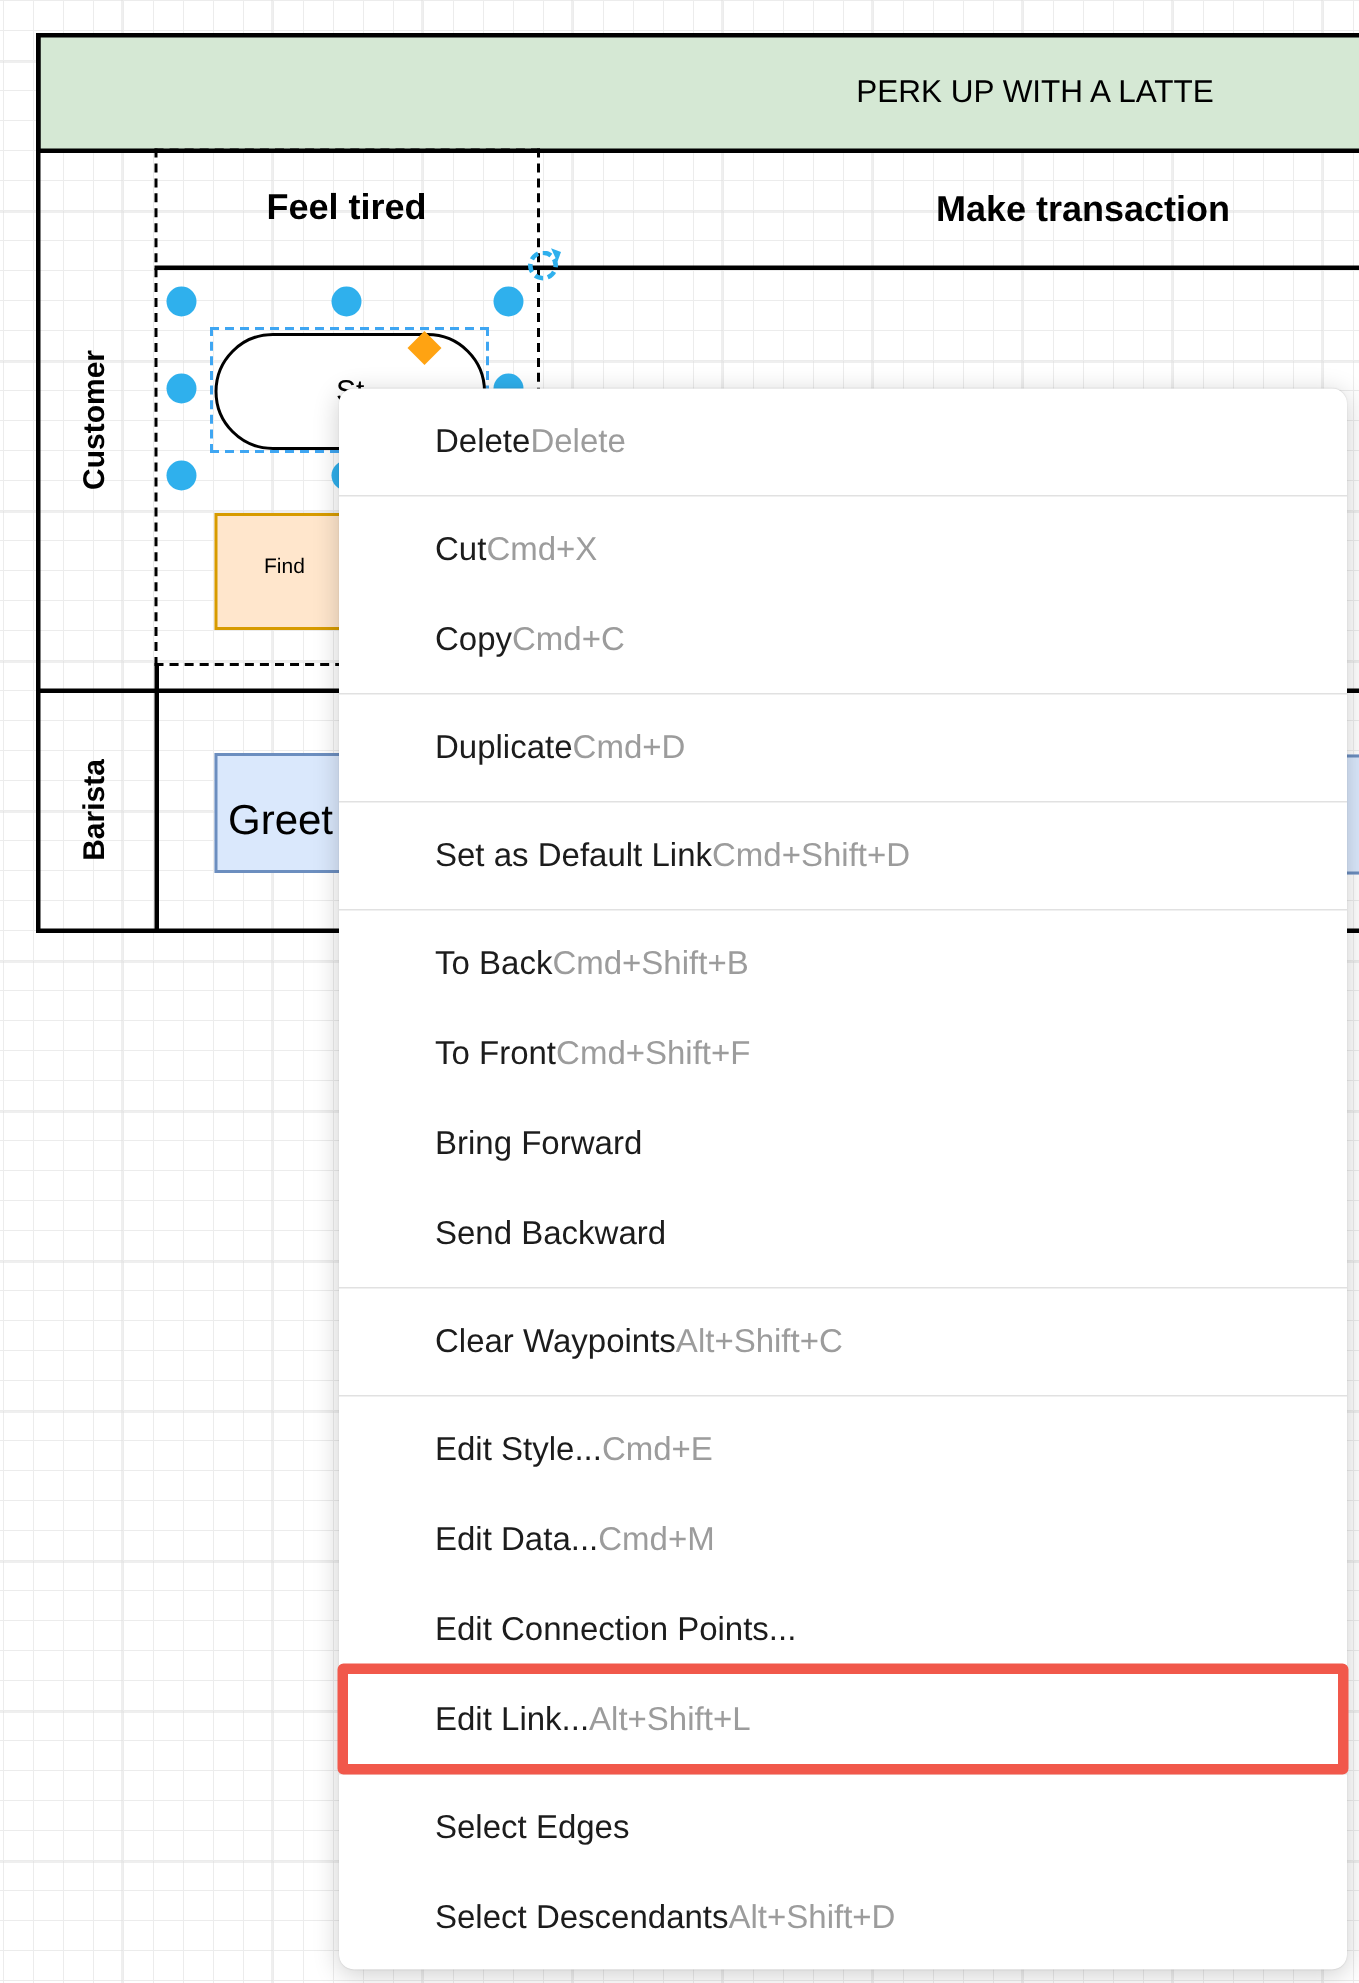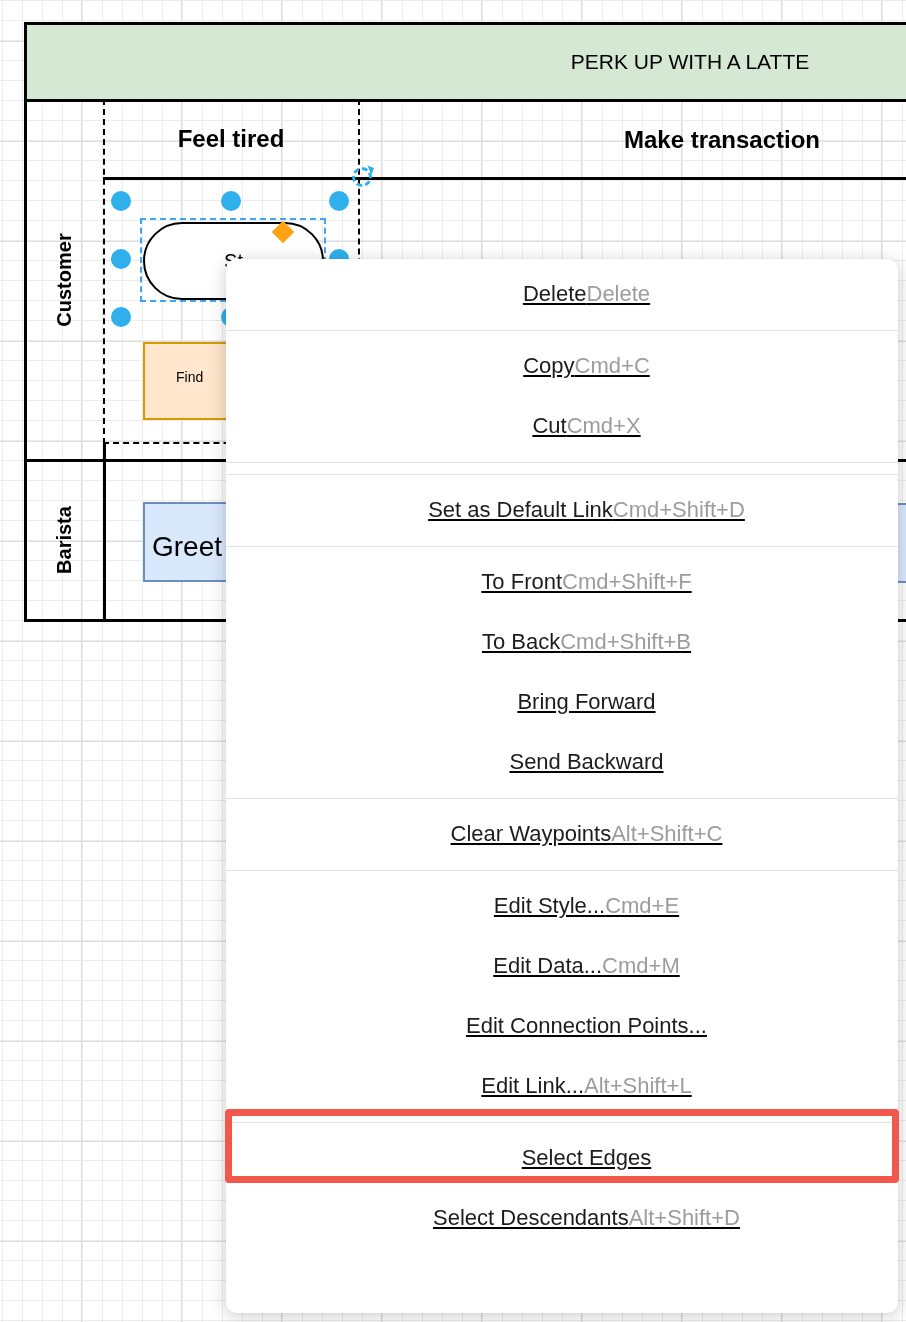--- a/index.html
+++ b/index.html
@@ -86,22 +86,22 @@
     background:var(--diamond-orange);transform:rotate(45deg);
   }
   
   .context-menu{
     position:absolute;left:226px;top:259px;width:672px;height:1054px;
     background:#fff;border-radius:10px;box-sizing:border-box;
     box-shadow:0 3px 18px rgba(0,0,0,.20), 0 0 1px rgba(0,0,0,.12);
     padding:5px 0;z-index:10;
   }
   .menu-item{
-    height:60px;display:flex;align-items:center;justify-content:center;
-    padding:0 15px 0 64px;font-size:22px;cursor:default;white-space:nowrap;text-decoration:underline;
+    height:60px;display:flex;align-items:center;justify-content:flex-start;
+    padding:0 15px 0 64px;font-size:22px;cursor:default;white-space:nowrap;
   }
   .menu-item .mi-label{color:#1c1c1c;}
   .menu-item .mi-shortcut{color:#9c9c9c;}
   .menu-sep{height:12px;display:flex;align-items:center;}
   .menu-sep-line{height:1px;width:100%;background:#e1e1e1;}
   .highlight-box{
     position:absolute;left:225px;top:1109px;width:674px;height:74px;
     border:7px solid var(--highlight-red);border-radius:4px;box-sizing:border-box;
     z-index:30;pointer-events:none;
   }
@@ -156,49 +156,53 @@
 
 <div class="context-menu" id="context-menu">
     <div class="menu-item">
       <span class="mi-label">Delete</span>
       <span class="mi-shortcut">Delete</span>
     </div>
     <div class="menu-sep">
       <div class="menu-sep-line"></div>
     </div>
     <div class="menu-item">
+      <span class="mi-label">Cut</span>
+      <span class="mi-shortcut">Cmd+X</span>
+    </div>
+    <div class="menu-item">
       <span class="mi-label">Copy</span>
       <span class="mi-shortcut">Cmd+C</span>
     </div>
-    <div class="menu-item">
-      <span class="mi-label">Cut</span>
-      <span class="mi-shortcut">Cmd+X</span>
-    </div>
-    <div class="menu-sep">
-      <div class="menu-sep-line"></div>
+    <div class="menu-sep">
+      <div class="menu-sep-line"></div>
+    </div>
+    <div class="menu-item">
+      <span class="mi-label">Duplicate</span>
+      <span class="mi-shortcut">Cmd+D</span>
     </div>
     <div class="menu-sep">
       <div class="menu-sep-line"></div>
     </div>
     <div class="menu-item">
       <span class="mi-label">Set as Default Link</span>
       <span class="mi-shortcut">Cmd+Shift+D</span>
     </div>
     <div class="menu-sep">
       <div class="menu-sep-line"></div>
     </div>
     <div class="menu-item">
+      <span class="mi-label">To Back</span>
+      <span class="mi-shortcut">Cmd+Shift+B</span>
+    </div>
+    <div class="menu-item">
       <span class="mi-label">To Front</span>
       <span class="mi-shortcut">Cmd+Shift+F</span>
     </div>
     <div class="menu-item">
-      <span class="mi-label">To Back</span>
-      <span class="mi-shortcut">Cmd+Shift+B</span>
-    </div>
-    <div class="menu-item">
       <span class="mi-label">Bring Forward</span>
       <span class="mi-shortcut"></span>
     </div>
     <div class="menu-item">
       <span class="mi-label">Send Backward</span>
       <span class="mi-shortcut"></span>
     </div>
     <div class="menu-sep">
       <div class="menu-sep-line"></div>
     </div>

